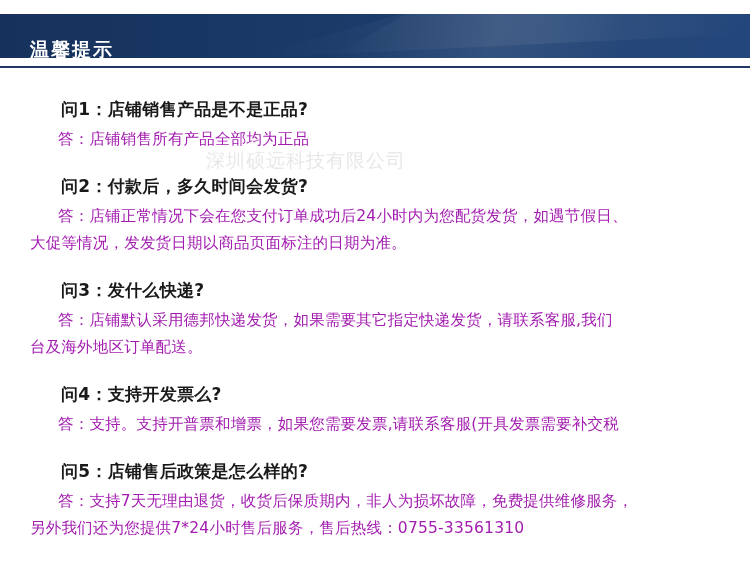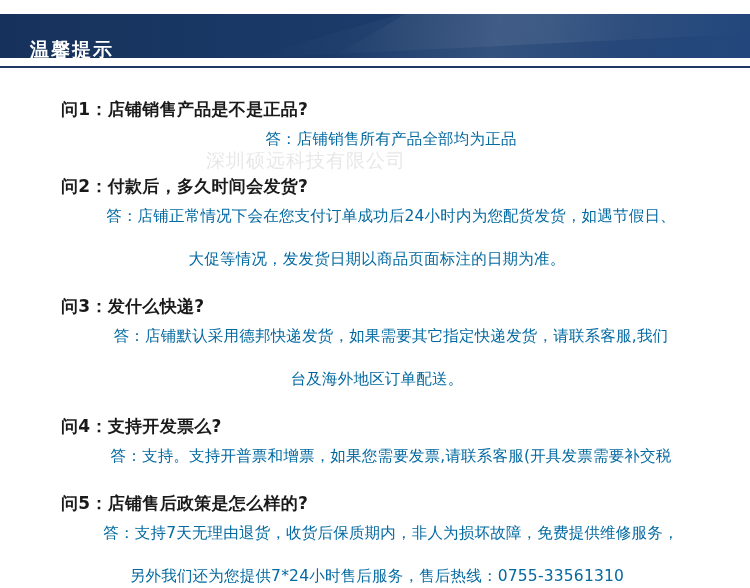--- a/index.html
+++ b/index.html
@@ -93,29 +93,27 @@
     font-size: 17px;
     font-weight: bold;
     color: #1a1a1a;
     line-height: 26px;
     margin-bottom: 4px;
     letter-spacing: 0.3px;
     margin-left: 31px;
   }
   .a-line {
     font-size: 15.5px;
-    color: #0369a1;
+    color: #a21caf;
     line-height: 27px;
     letter-spacing: 0.2px;
     text-indent: 28px;
-    text-align: center;
   }
   .a-line.no-indent {
     text-indent: 0;
-    margin-top: 16px;
   }
 
   
   .watermark {
     position: absolute;
     color: rgba(120, 120, 120, 0.18);
     font-size: 19px;
     letter-spacing: 1px;
     white-space: nowrap;
     pointer-events: none;

